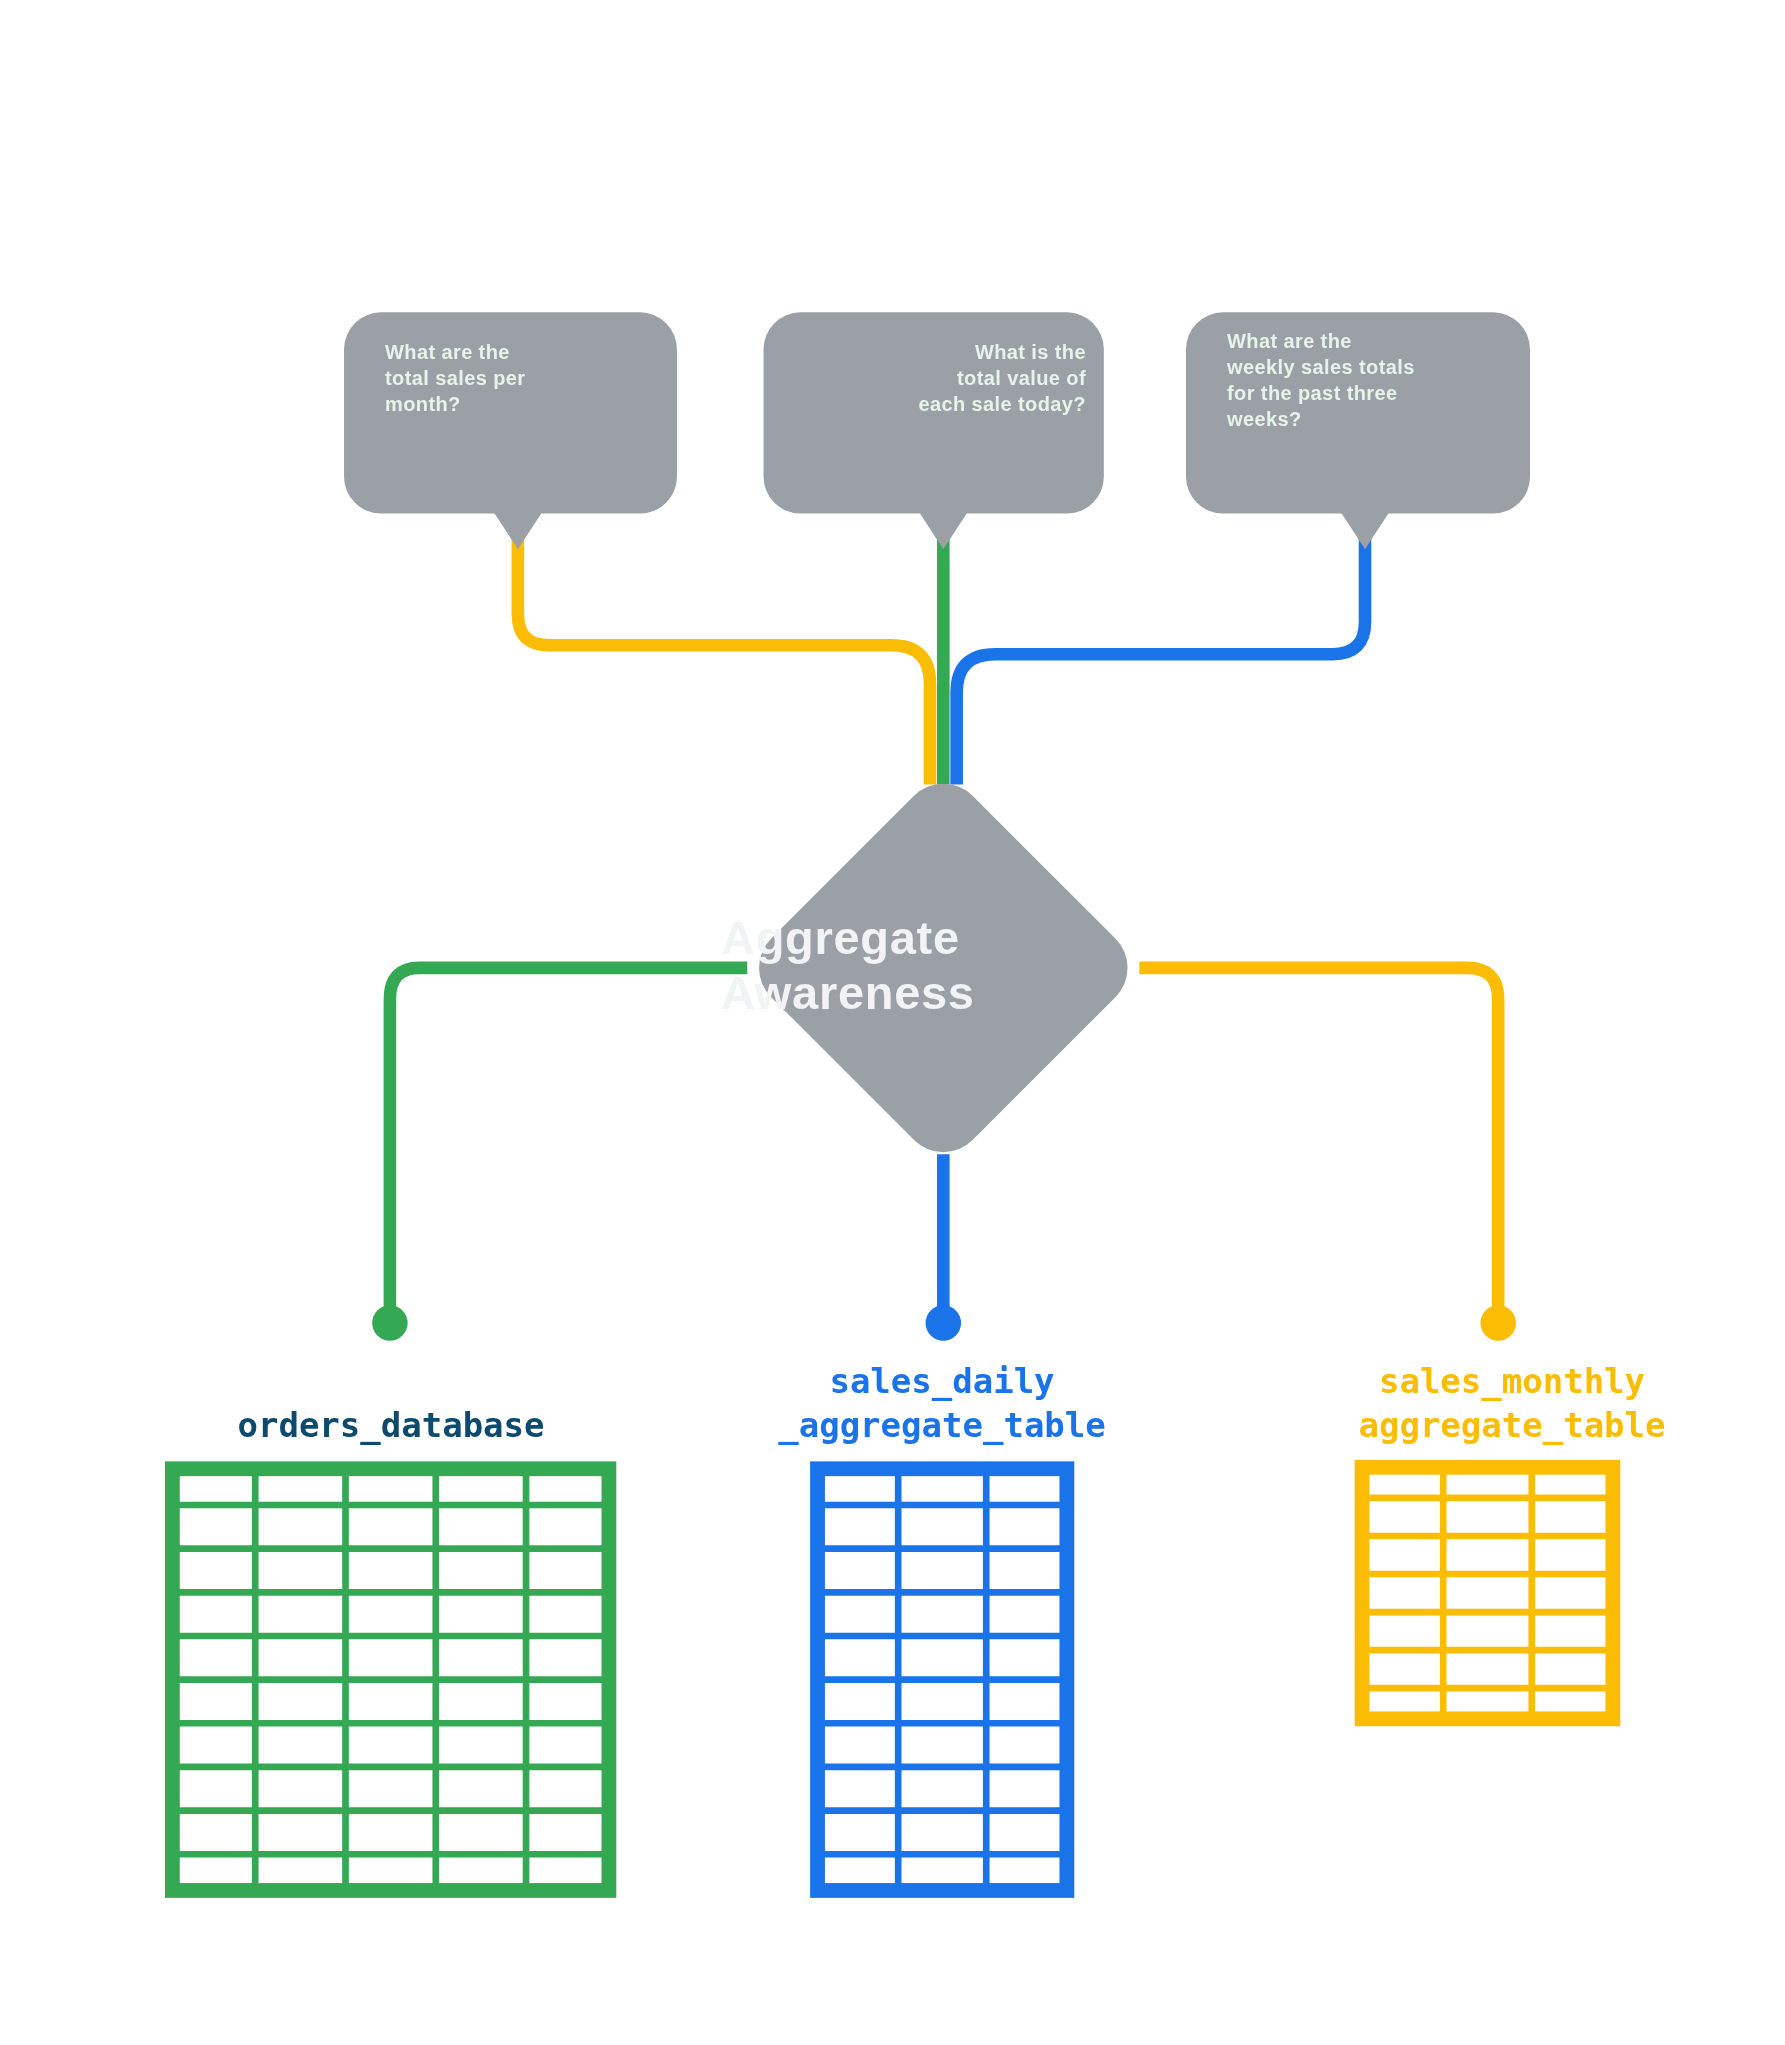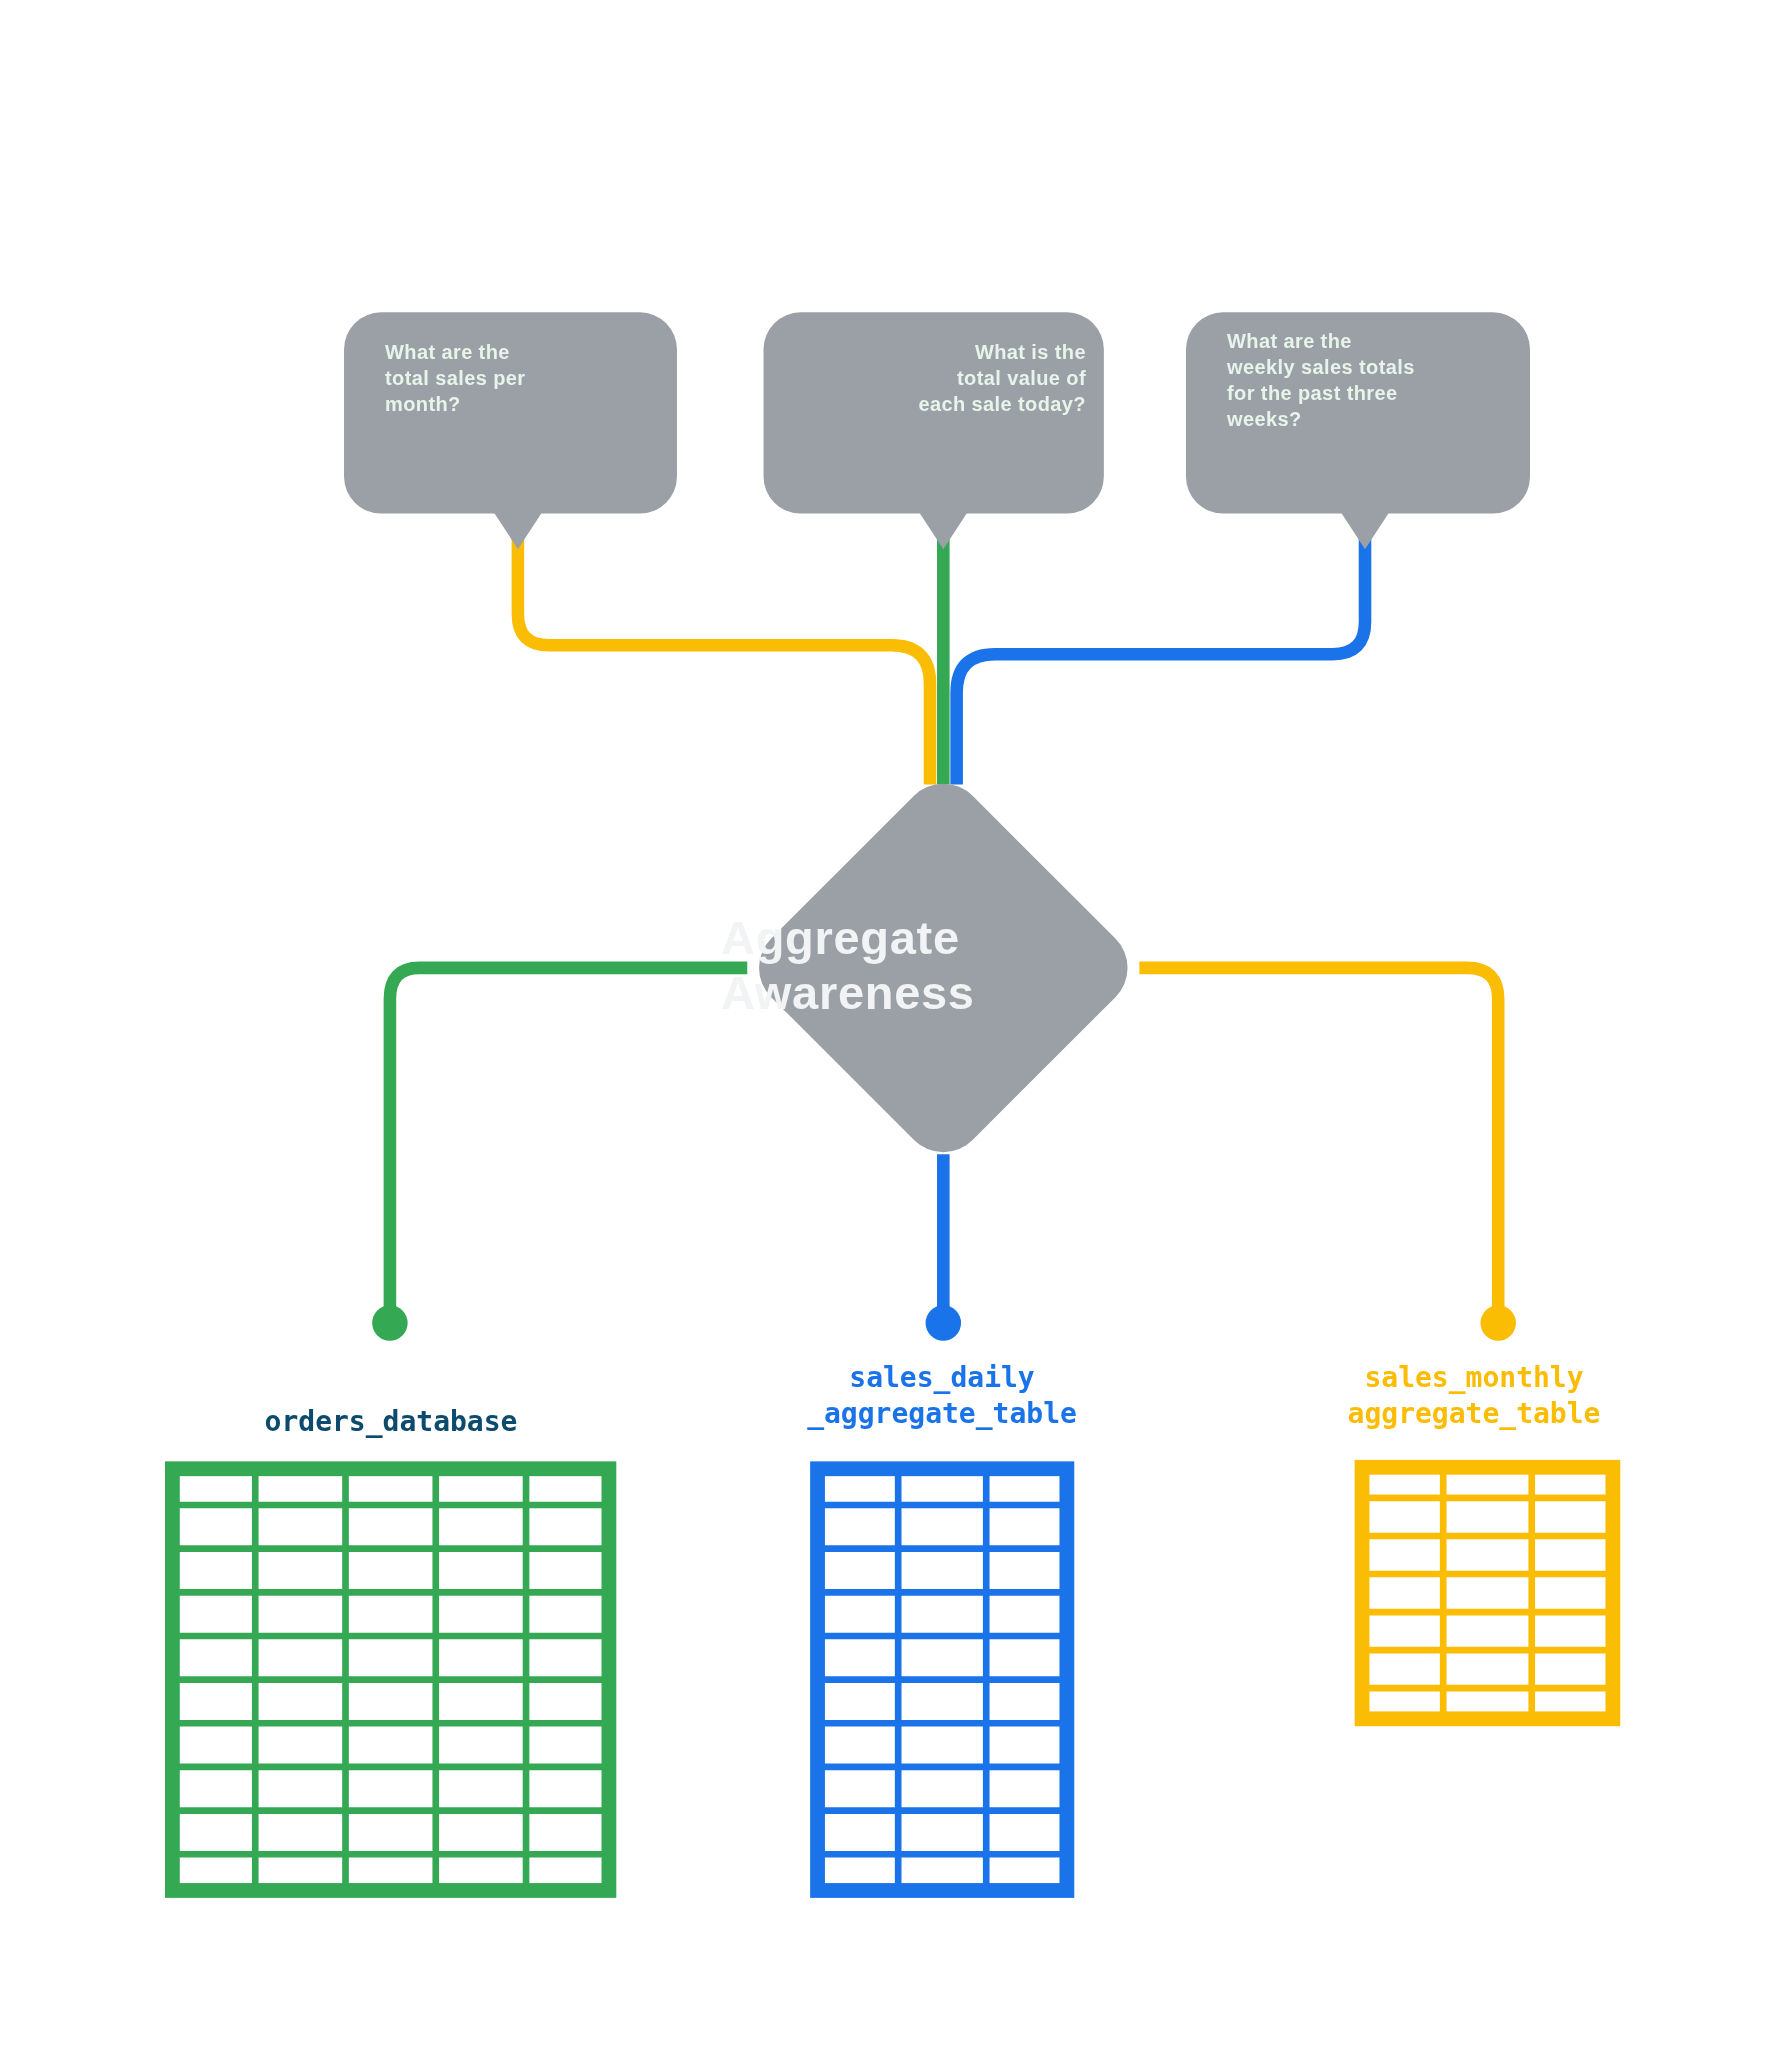--- a/index.html
+++ b/index.html
@@ -39,29 +39,29 @@
     top: 910px;
     width: 444px;
     text-align: left;
     font-size: 47px;
     font-weight: bold;
     line-height: 1.18;
     letter-spacing: 0.7px;
   }
   .table-label {
     font-family: "DejaVu Sans Mono", monospace;
-    font-size: 28px;
+    font-size: 34px;
     font-weight: bold;
     line-height: 1.28;
     text-align: center;
     transform: translateX(-50%);
   }
   #label-orders { left: 391px; top: 1404px; }
   #label-daily { left: 942px; top: 1360px; }
-  #label-monthly { left: 1474px; top: 1360px; }
+  #label-monthly { left: 1512px; top: 1360px; }
 </style>
 </head>
 <body>
 
 <div id="canvas">
   <svg id="shapes" width="1786" height="2046" viewBox="0 0 2414 2765">
       <path d="M 700 700 V 830 Q 700 872 742 872 H 1205 Q 1257 872 1257 924 V 1060" fill="none" stroke="#FBBC04" stroke-width="17"></path>
       <path d="M 1845 700 V 840 Q 1845 884 1801 884 H 1345 Q 1293 884 1293 936 V 1060" fill="none" stroke="#1A73E8" stroke-width="17"></path>
       <path d="M 1275 700 V 1060" fill="none" stroke="#34A853" stroke-width="17"></path>
       <path d="M 1010 1308 H 567 Q 527 1308 527 1350 V 1772" fill="none" stroke="#34A853" stroke-width="17"></path>

